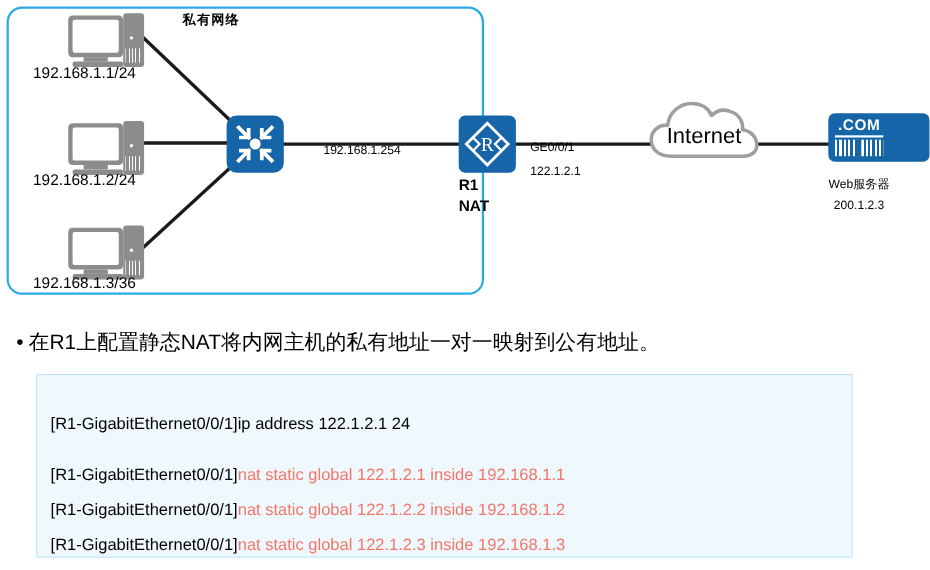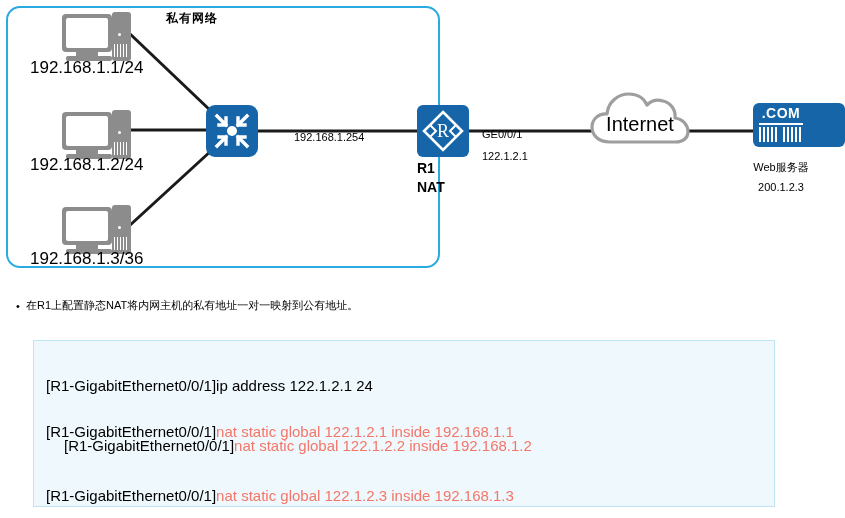--- a/index.html
+++ b/index.html
@@ -100,21 +100,21 @@
     position: absolute;
     left: 52px;
     top: 32px;
     width: 15px;
     height: 13px;
     background: repeating-linear-gradient(to right,
       #ffffff 0px, #ffffff 1px, #8c8c8c 1px, #8c8c8c 3px);
   }
   .pc-label {
     position: absolute;
-    font-size: 17px;
+    font-size: 14px;
     white-space: nowrap;
   }
 
   
   #switch-node {
     position: absolute;
     left: 206px;
     top: 105px;
     width: 52px;
     height: 52px;
@@ -211,21 +211,21 @@
     font-size: 11px;
     white-space: nowrap;
   }
 
   
   #bullet-row {
     position: absolute;
     left: 10px;
     top: 298px;
     width: 820px;
-    font-size: 11px;
+    font-size: 19px;
     white-space: nowrap;
   }
   #bullet-dot {
     display: inline-block;
     width: 16px;
     text-align: center;
     vertical-align: middle;
   }
 
   
@@ -355,19 +355,19 @@
   <span id="bullet-dot">•</span><span>在R1上配置静态NAT将内网主机的私有地址一对一映射到公有地址。</span>
 </div>
 
 <div id="code-block">
   <div class="code-line" style="top:36px;">
     <span>[R1-GigabitEthernet0/0/1]ip address 122.1.2.1 24</span><span class="code-red"></span>
   </div>
   <div class="code-line" style="top:82px;">
     <span>[R1-GigabitEthernet0/0/1]</span><span class="code-red">nat static global 122.1.2.1 inside 192.168.1.1</span>
   </div>
-  <div class="code-line" style="top:96px;margin-left:18px;">
+  <div class="code-line" style="top:114px;">
     <span>[R1-GigabitEthernet0/0/1]</span><span class="code-red">nat static global 122.1.2.2 inside 192.168.1.2</span>
   </div>
   <div class="code-line" style="top:146px;">
     <span>[R1-GigabitEthernet0/0/1]</span><span class="code-red">nat static global 122.1.2.3 inside 192.168.1.3</span>
   </div>
 </div>
 
 </body></html>

